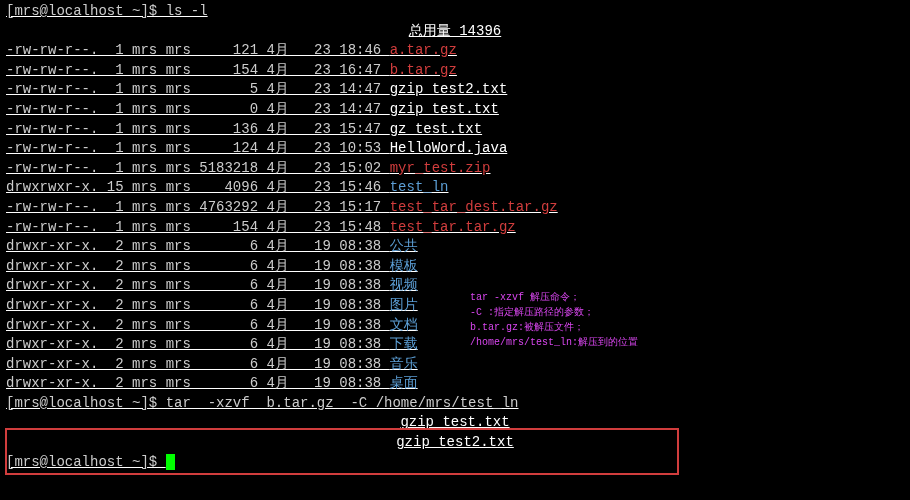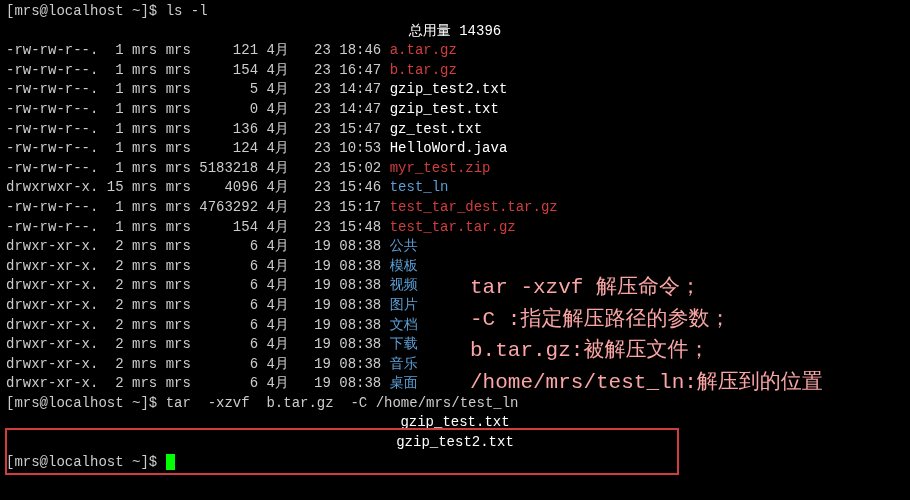--- a/index.html
+++ b/index.html
@@ -9,34 +9,35 @@
       color: #fff;
       font-family: 'Courier New', monospace;
       font-size: 14px;
       line-height: 1.4;
       width: 910px;
       height: 500px;
       overflow: hidden;
     }
     .terminal {
       padding: 2px 6px;
+      text-decoration: underline;
     }
     .line {
       white-space: pre;
     }
     .gray { color: #ccc; }
     .white { color: #fff; text-align: center; }
     .red { color: #d13d3d; }
     .blue { color: #5c9fd6; text-align: right; }
     .annotation {
       position: absolute;
       left: 470px;
-      top: 272px;
-      color: #fca5a5;
-      font-size: 21px;
+      top: 290px;
+      color: #d946ef;
+      font-size: 10px;
       line-height: 1.5;
     }
     .highlight-box {
       position: absolute;
       left: 5px;
       top: 428px;
       width: 670px;
       height: 43px;
       border: 2px solid #d13d3d;
       pointer-events: none;

